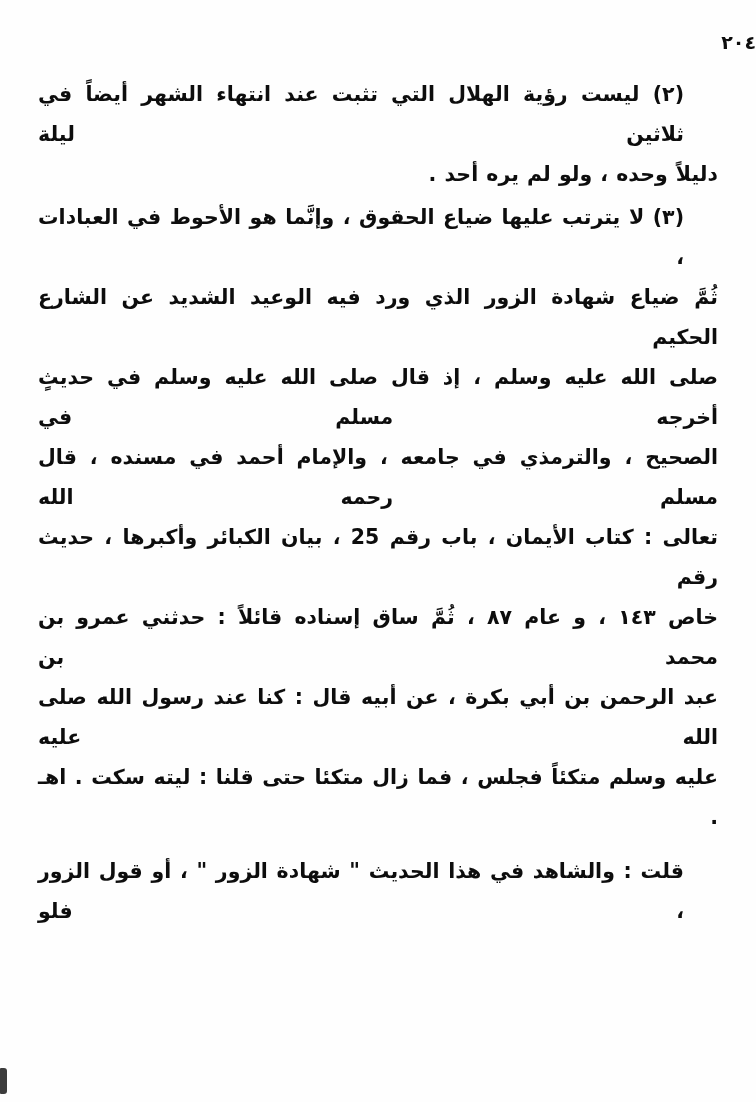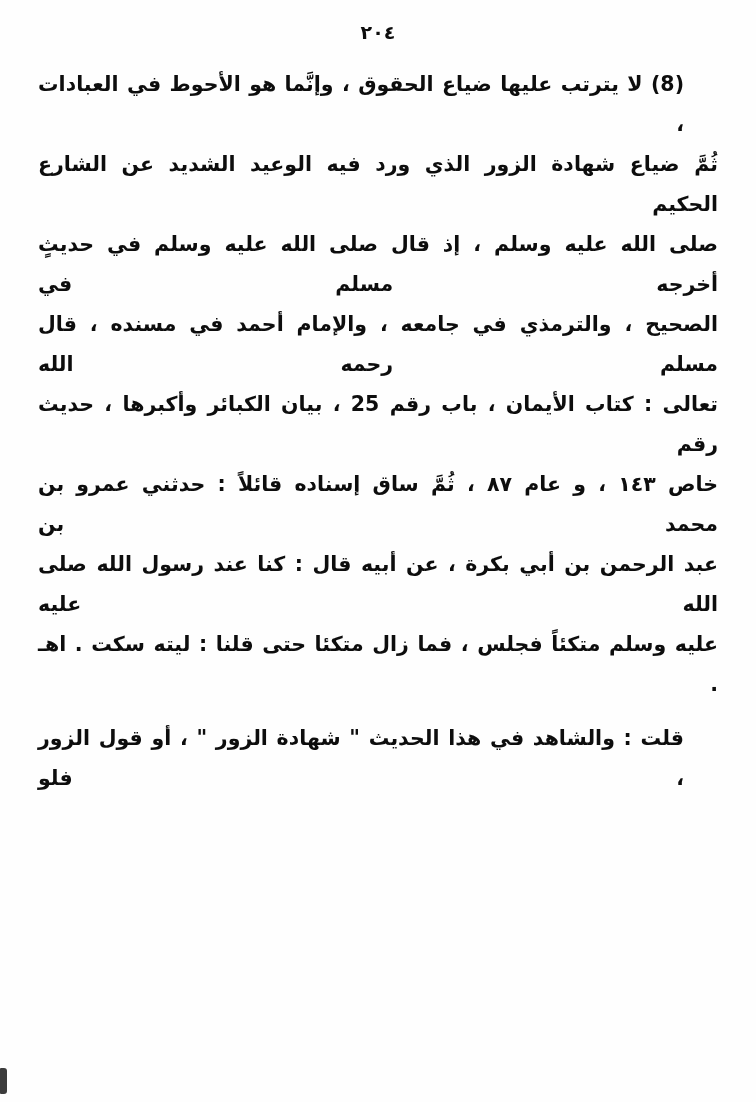--- a/index.html
+++ b/index.html
@@ -16,25 +16,24 @@
     color: #0d0d0d;
     direction: rtl;
   }
   .page {
     width: 756px;
     height: 1102px;
     background: #fefefe;
     position: relative;
   }
   .page-number {
-    text-align: center;
     font-size: 19px;
     font-weight: 700;
     letter-spacing: 4px;
-    padding-top: 20px;
+    padding-top: 30px;
     height: 30px;
     line-height: 24px;
   }
   .text-block {
     margin: 14px 38px 0 38px;
     width: 680px;
     font-size: 20.5px;
     font-weight: 700;
     line-height: 40px;
     text-rendering: optimizeLegibility;
@@ -69,22 +68,26 @@
     opacity: 0.85;
   }
 </style>
 </head>
 <body>
 
 <div class="page">
   <div class="page-number">٢٠٤</div>
 
   <div class="text-block">
+      <div class="para">
+        <div class="line first-indent">(٢) ليست رؤية الهلال التي تثبت عند انتهاء الشهر أيضاً في ثلاثين ليلة</div>
+        <div class="line last-short">دليلاً وحده ، ولو لم يره أحد .</div>
+      </div>
       <div class="para space-before-sm">
-        <div class="line first-indent">(8) لا يترتب عليها ضياع الحقوق ، وإنَّما هو الأحوط في العبادات ،</div>
+        <div class="line first-indent">(٣) لا يترتب عليها ضياع الحقوق ، وإنَّما هو الأحوط في العبادات ،</div>
       </div>
       <div class="para">
         <div class="line">ثُمَّ ضياع شهادة الزور الذي ورد فيه الوعيد الشديد عن الشارع الحكيم</div>
         <div class="line">صلى الله عليه وسلم ، إذ قال صلى الله عليه وسلم في حديثٍ أخرجه مسلم في</div>
         <div class="line">الصحيح ، والترمذي في جامعه ، والإمام أحمد في مسنده ، قال مسلم رحمه الله</div>
         <div class="line">تعالى : كتاب الأيمان ، باب رقم 25 ، بيان الكبائر وأكبرها ، حديث رقم</div>
         <div class="line">خاص ١٤٣ ، و عام ٨٧ ، ثُمَّ ساق إسناده قائلاً : حدثني عمرو بن محمد بن</div>
         <div class="line">عبد الرحمن بن أبي بكرة ، عن أبيه قال : كنا عند رسول الله صلى الله عليه</div>
         <div class="line last-short">عليه وسلم متكئاً فجلس ، فما زال متكئا حتى قلنا : ليته سكت . اهـ .</div>
       </div>

